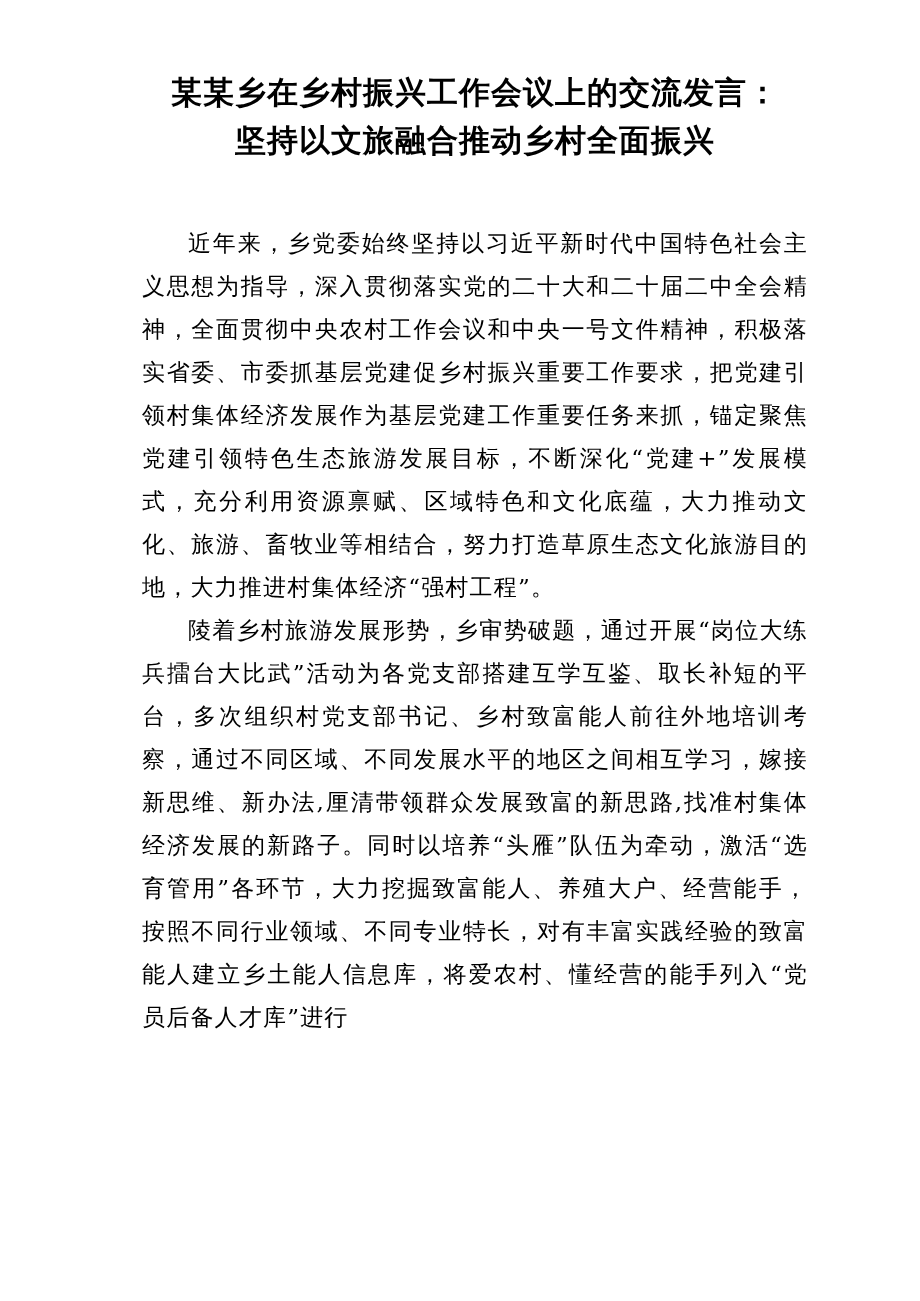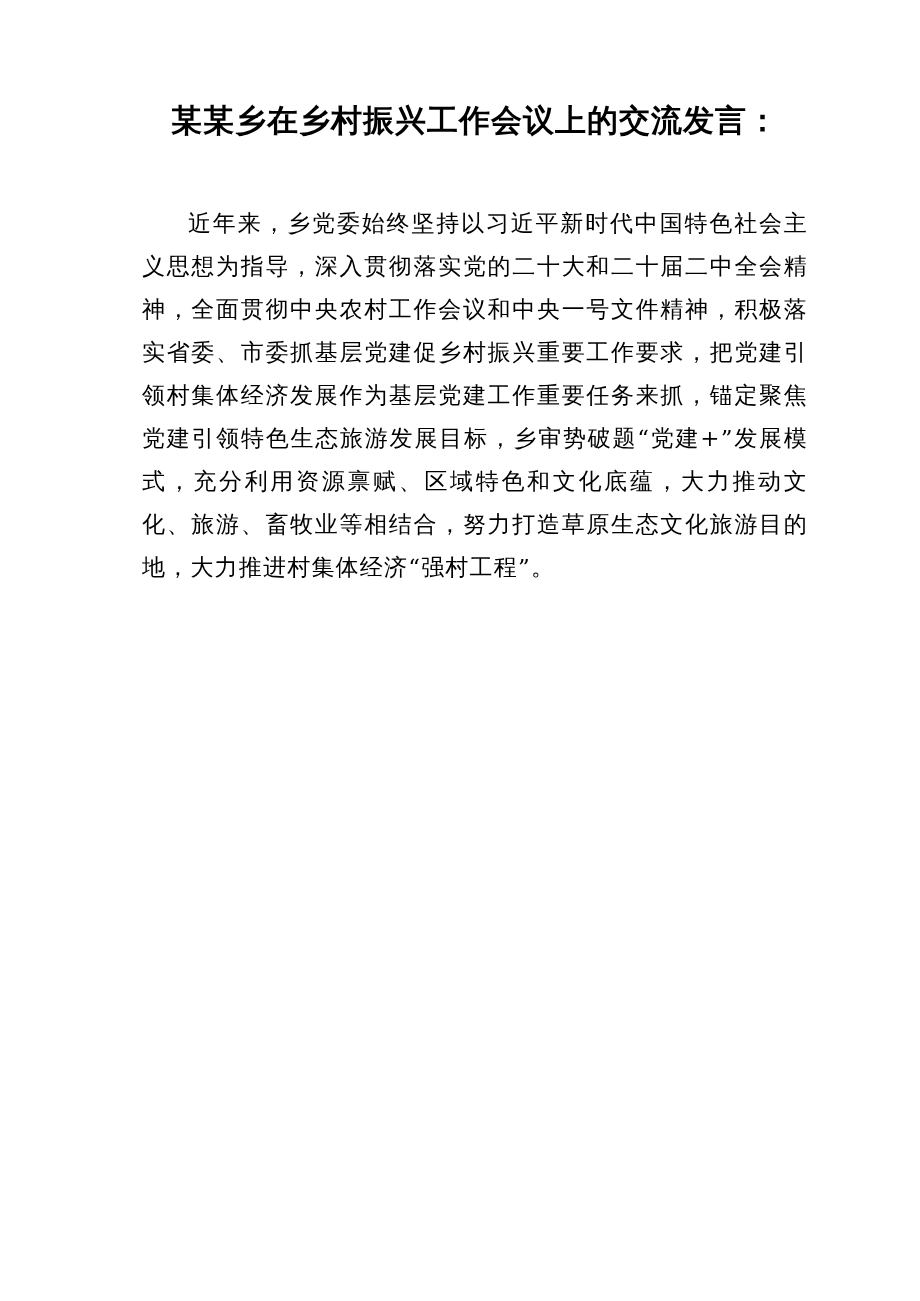--- a/index.html
+++ b/index.html
@@ -7,21 +7,21 @@
     padding: 0;
     background: #ffffff;
   }
   .page {
     position: relative;
     width: 920px;
     height: 1301px;
     margin: 0 auto;
     background: #ffffff;
     box-sizing: border-box;
-    padding: 96px 112px 60px 142px;
+    padding: 68px 112px 60px 142px;
     font-family: "DejaVu Serif", "Liberation Serif", serif;
     color: #000000;
     overflow: hidden;
   }
   .doc-title {
     text-align: center;
     font-weight: bold;
     font-size: 31px;
     line-height: 48px;
     letter-spacing: 1px;
@@ -50,19 +50,21 @@
     margin: 4px 0 4px 0;
   }
 </style>
 </head>
 <body>
 
 <div class="page">
 
   <h1 class="doc-title">
     <span class="title-line">某某乡在乡村振兴工作会议上的交流发言：</span>
+    <span class="title-line">坚持以文旅融合推动乡村全面振兴</span>
   </h1>
 
-  <p class="body-text indent">近年来，乡党委始终坚持以习近平新时代中国特色社会主义思想为指导，深入贯彻落实党的二十大和二十届二中全会精神，全面贯彻中央农村工作会议和中央一号文件精神，积极落实省委、市委抓基层党建促乡村振兴重要工作要求，把党建引领村集体经济发展作为基层党建工作重要任务来抓，锚定聚焦党建引领特色生态旅游发展目标，乡审势破题“党建+”发展模式，充分利用资源禀赋、区域特色和文化底蕴，大力推动文化、旅游、畜牧业等相结合，努力打造草原生态文化旅游目的地，大力推进村集体经济“强村工程”。</p>
+  <p class="body-text indent">近年来，乡党委始终坚持以习近平新时代中国特色社会主义思想为指导，深入贯彻落实党的二十大和二十届二中全会精神，全面贯彻中央农村工作会议和中央一号文件精神，积极落实省委、市委抓基层党建促乡村振兴重要工作要求，把党建引领村集体经济发展作为基层党建工作重要任务来抓，锚定聚焦党建引领特色生态旅游发展目标，不断深化“党建+”发展模式，充分利用资源禀赋、区域特色和文化底蕴，大力推动文化、旅游、畜牧业等相结合，努力打造草原生态文化旅游目的地，大力推进村集体经济“强村工程”。</p>
 
 
+  <p class="body-text indent">陵着乡村旅游发展形势，乡审势破题，通过开展“岗位大练兵擂台大比武”活动为各党支部搭建互学互鉴、取长补短的平台，多次组织村党支部书记、乡村致富能人前往外地培训考察，通过不同区域、不同发展水平的地区之间相互学习，嫁接新思维、新办法,厘清带领群众发展致富的新思路,找准村集体经济发展的新路子。同时以培养“头雁”队伍为牵动，激活“选育管用”各环节，大力挖掘致富能人、养殖大户、经营能手，按照不同行业领域、不同专业特长，对有丰富实践经验的致富能人建立乡土能人信息库，将爱农村、懂经营的能手列入“党员后备人才库”进行</p>
 
 </div>
 
 </body></html>

